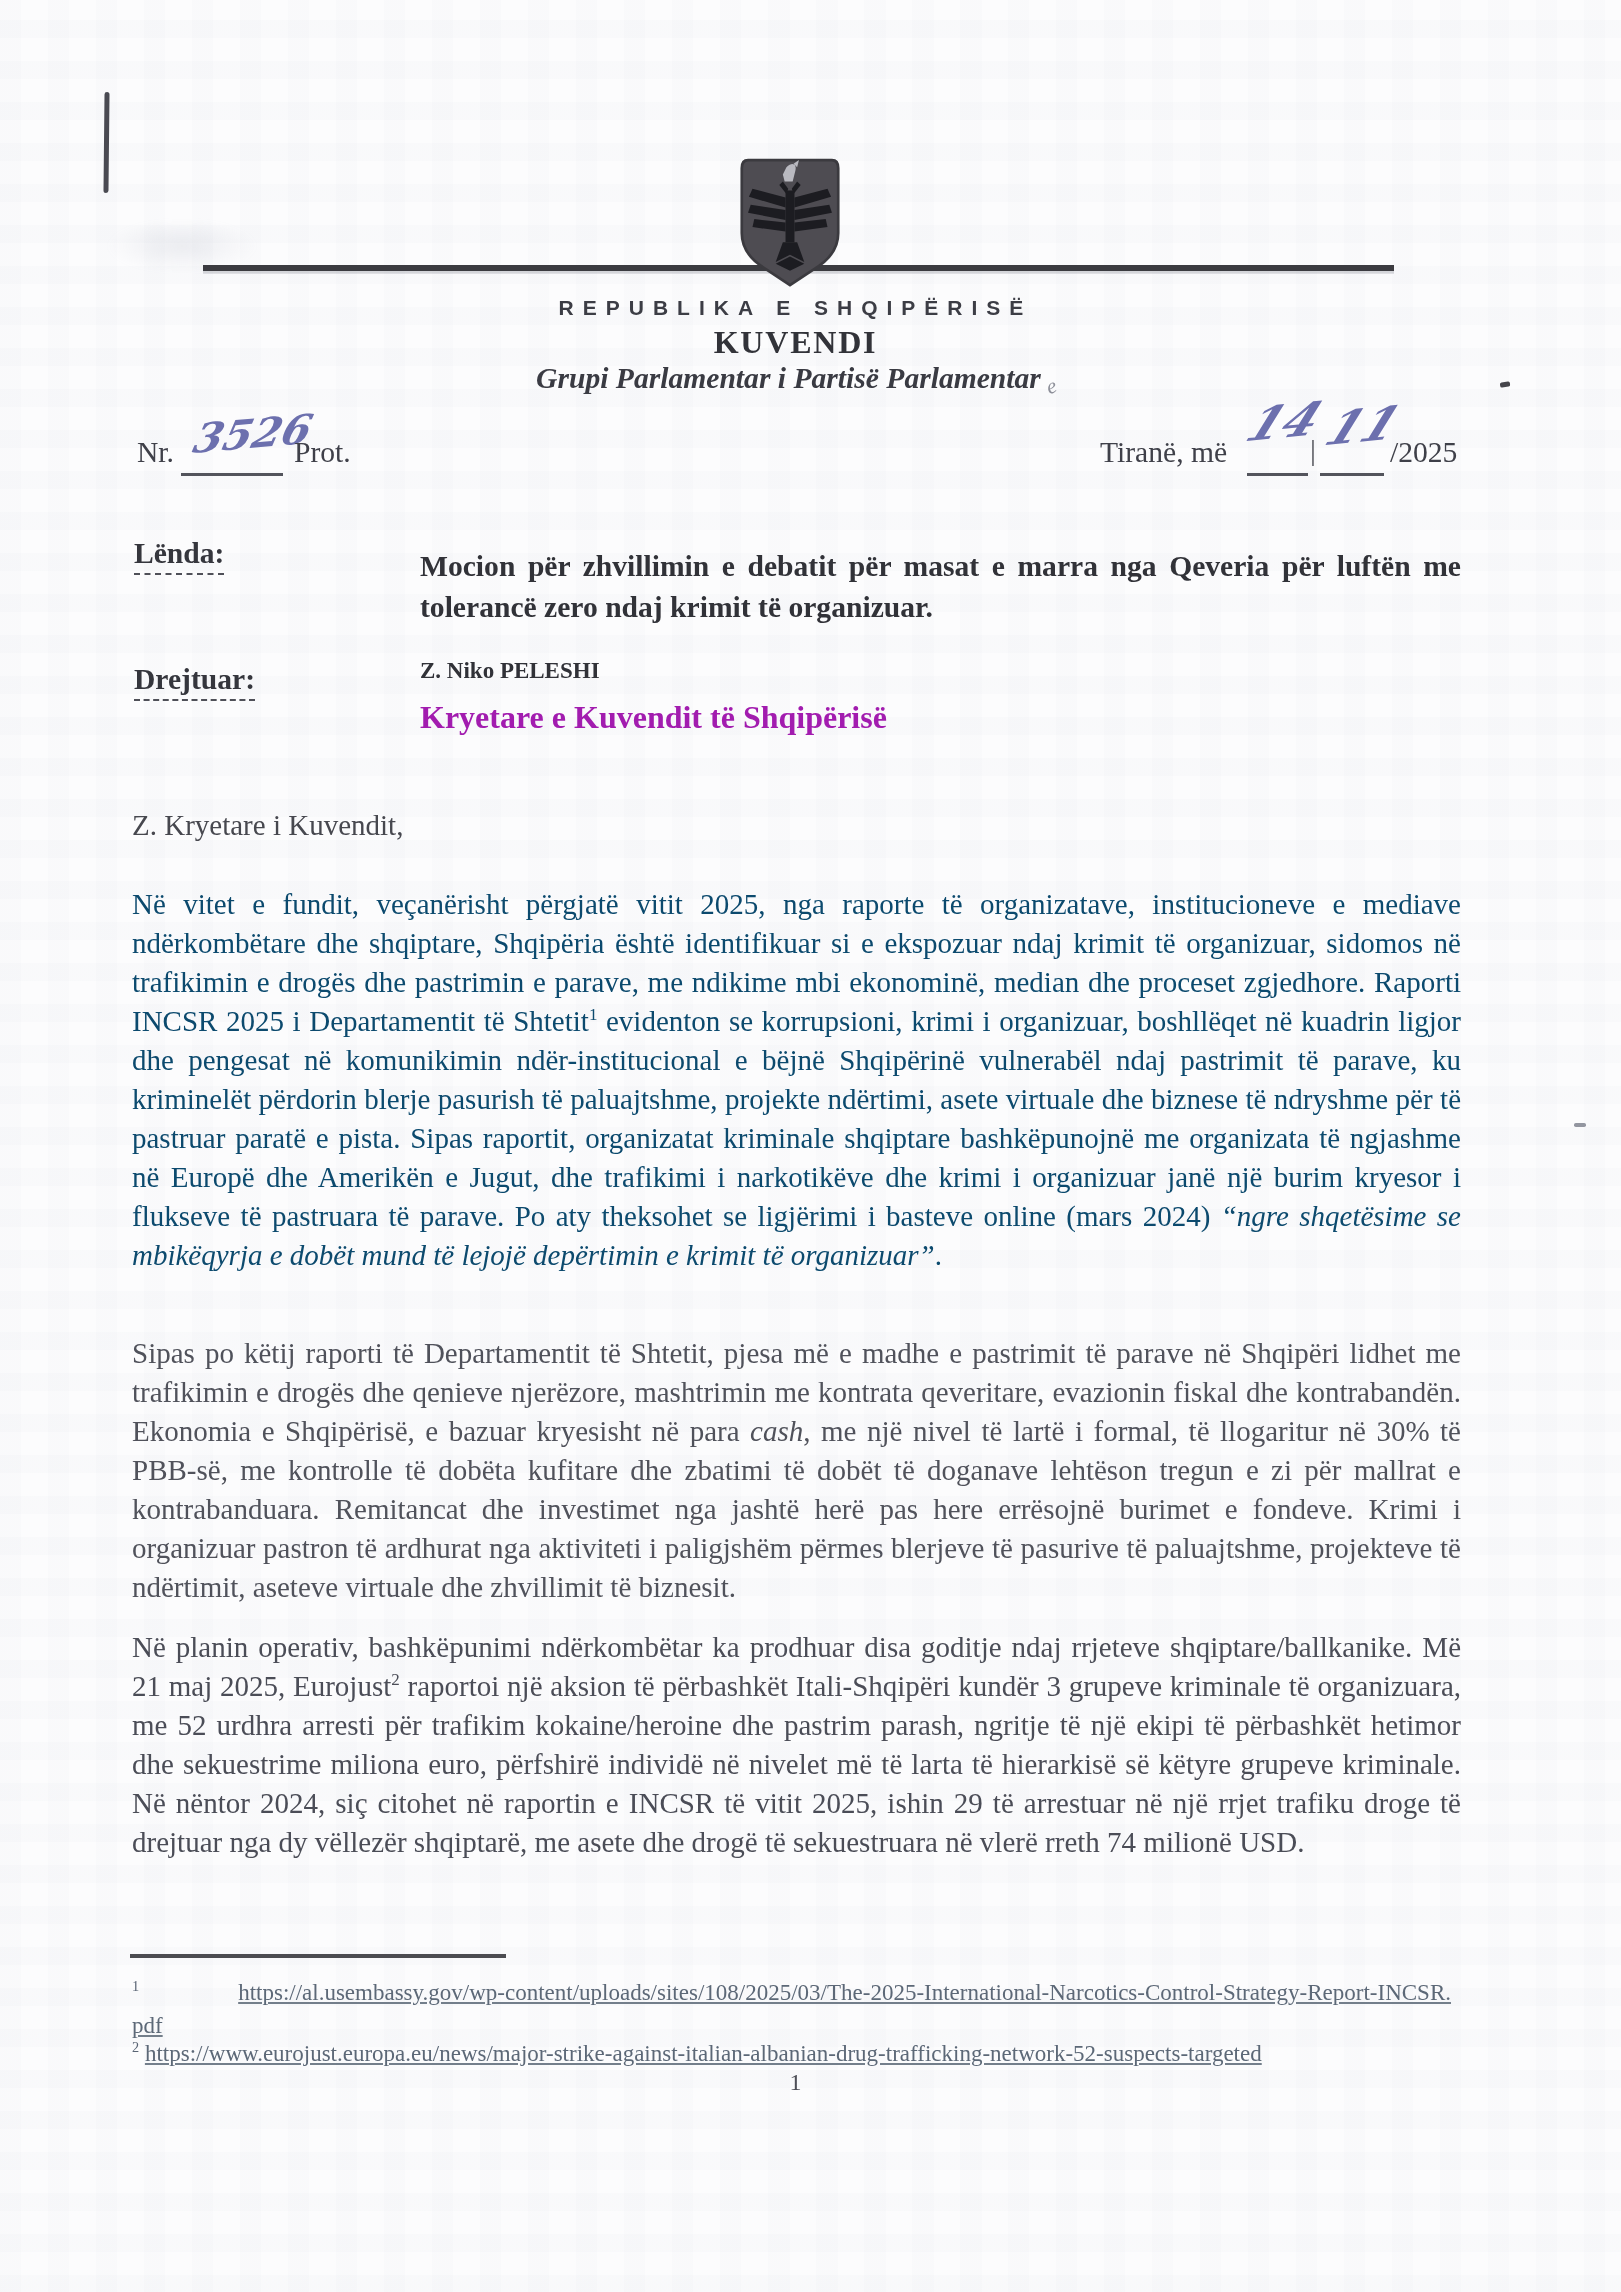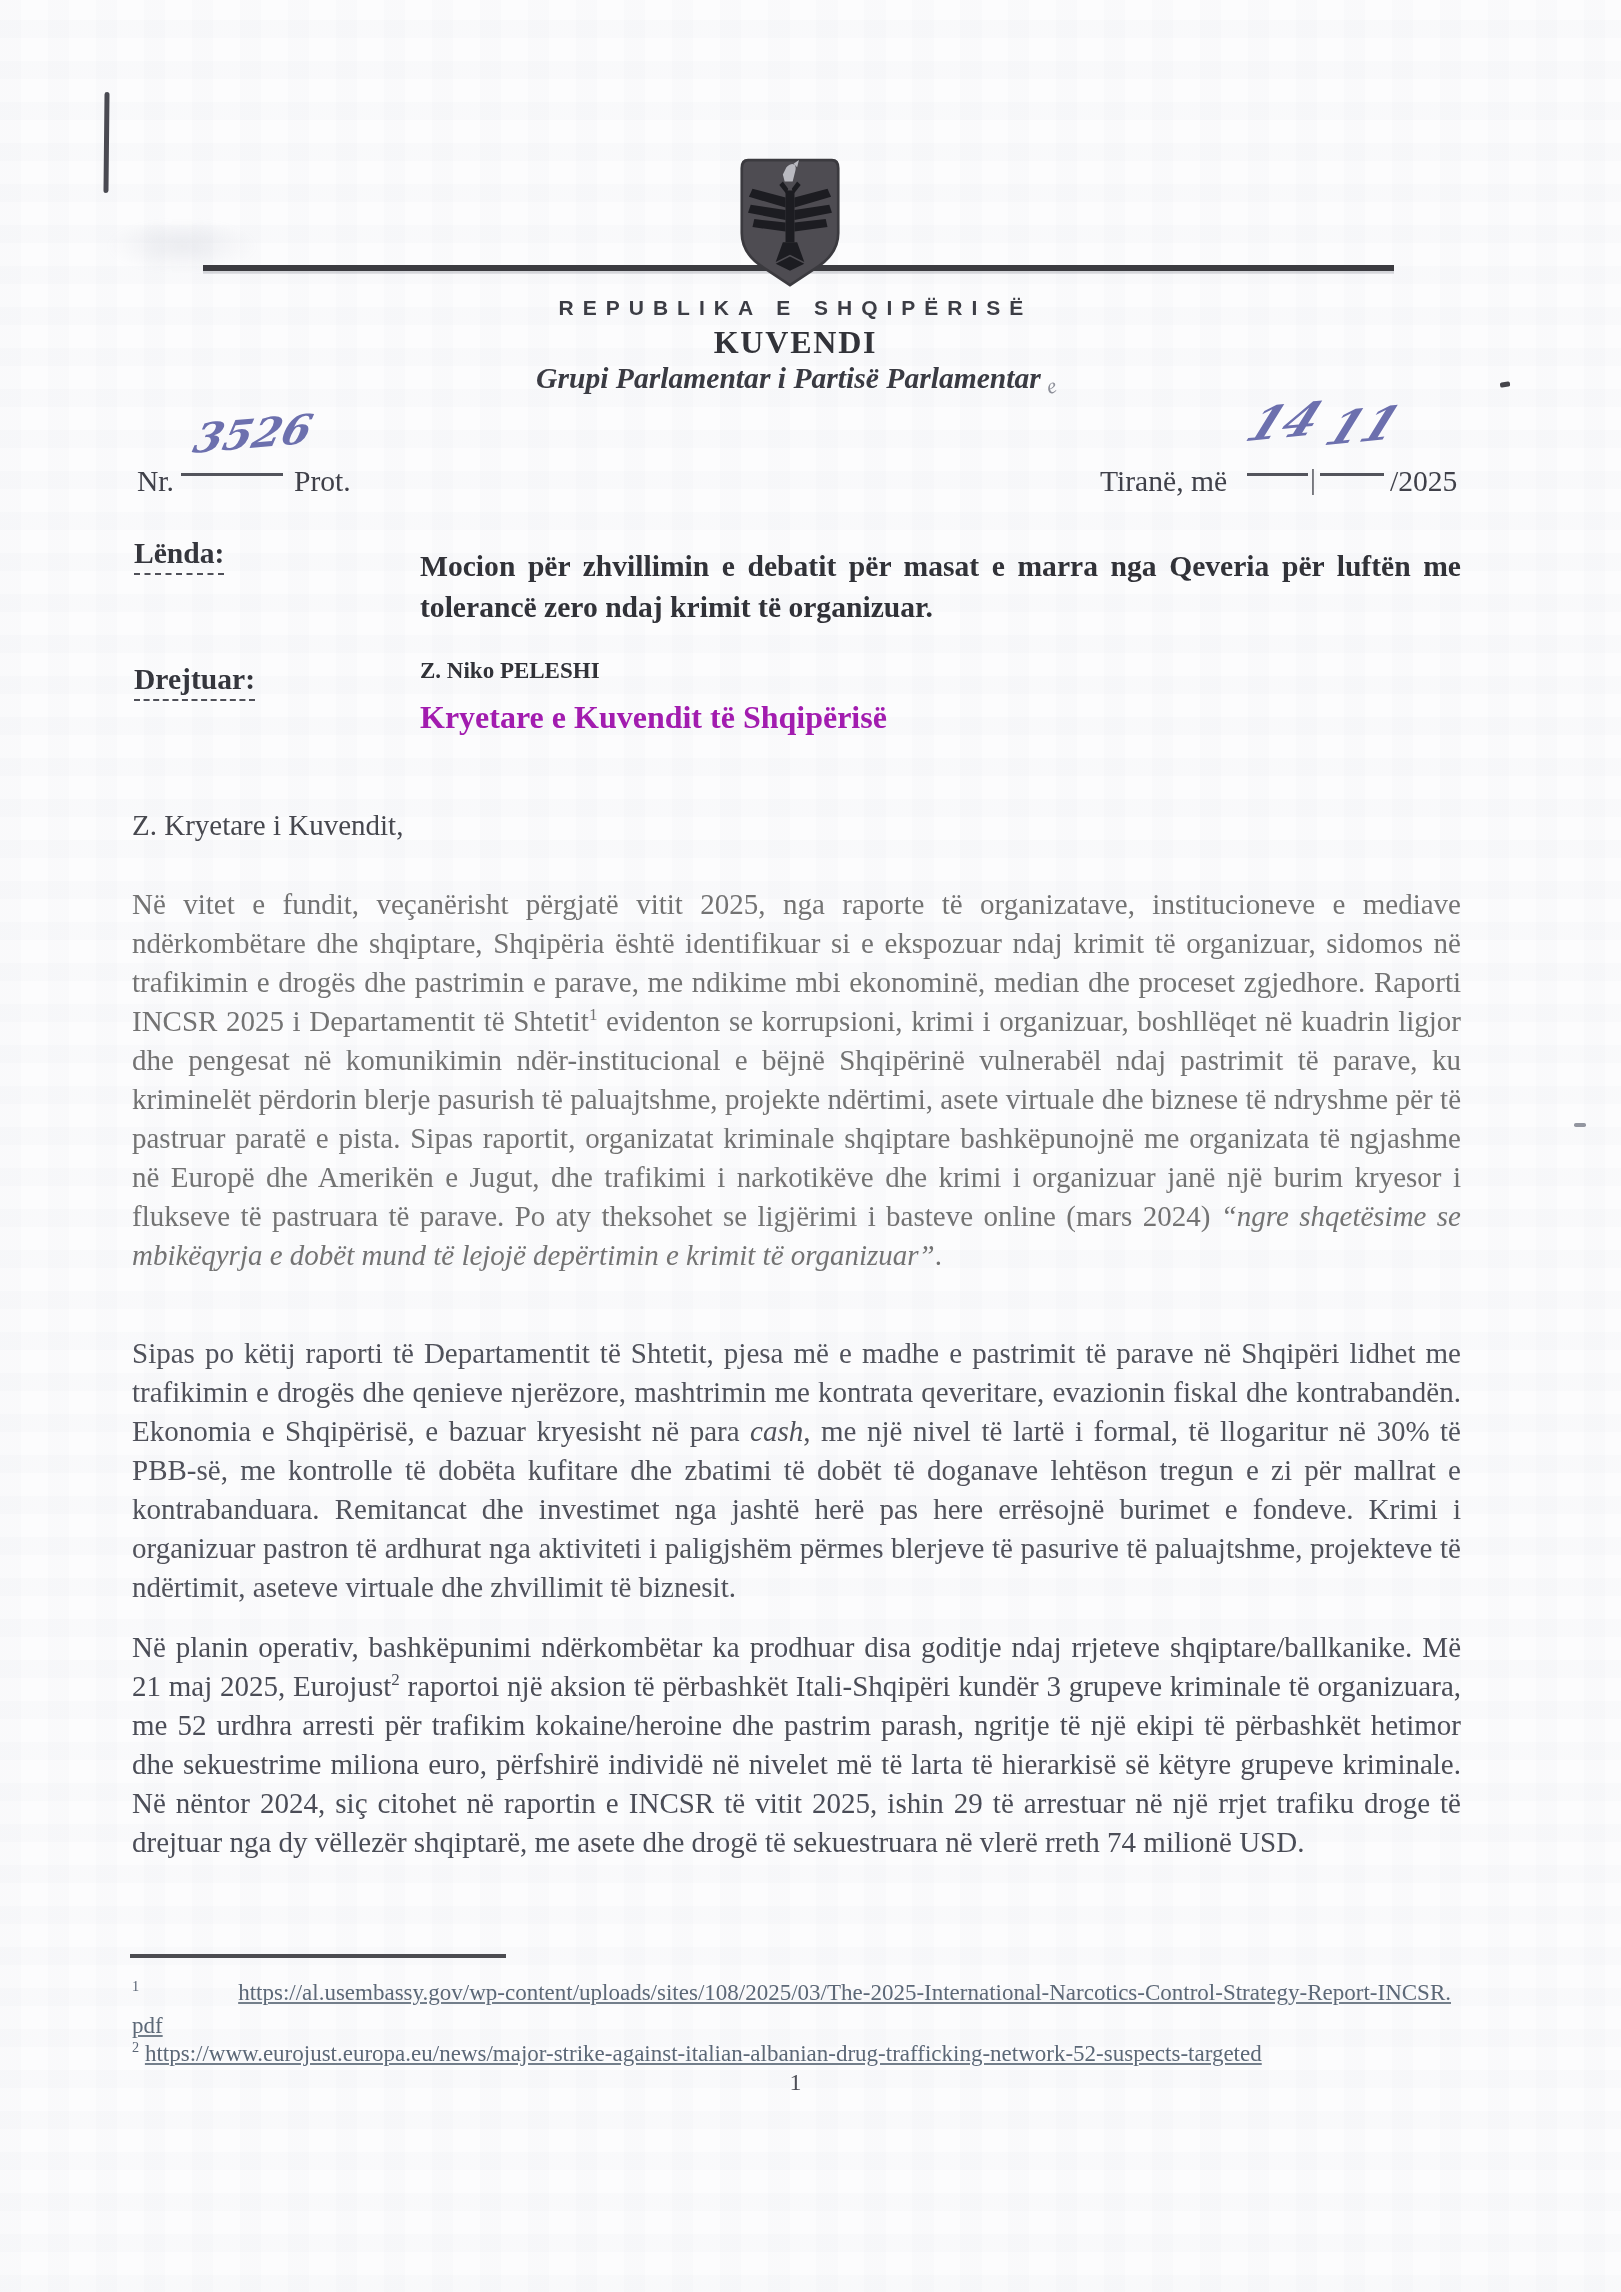--- a/index.html
+++ b/index.html
@@ -24,21 +24,21 @@
   .hrule{left:203px;top:265px;width:1191px;height:6.3px;background:#3b3b40;box-shadow:0 2.7px 0 rgba(120,122,132,.28);}
   
   .emblem{left:740px;top:158px;width:100px;height:131px;}
   
   .center-col{left:133px;width:1325px;text-align:center;}
   .republic{top:296px;font-family:"Liberation Sans",sans-serif;font-weight:bold;font-size:21px;letter-spacing:9px;color:#3c3d45;}
   .kuvendi{top:324px;font-weight:bold;font-size:32px;letter-spacing:1.8px;color:#323339;}
   .grupi{top:362px;font-weight:bold;font-style:italic;font-size:29.6px;color:#3a3b43;}
   .flourish{display:inline-block;font-size:21.5px;color:#8e909a;transform:rotate(-18deg) translateY(5.4px);margin-left:4.5px;font-weight:normal;}
   
-  .lbl{font-size:29.6px;color:#3f4049;margin-top:29px;}
+  .lbl{font-size:29.6px;color:#3f4049;}
   .nr-label{left:137px;top:436px;}
   .nr-underline{left:181px;top:473px;width:102px;height:2.7px;background:#53545c;}
   .prot-label{left:294px;top:436px;}
   .hand{font-family:"DejaVu Serif",serif;font-style:italic;font-weight:bold;color:#6165a8;opacity:.92;}
   .hand-nr{left:196px;top:410px;font-size:41px;transform:skewX(-18deg) rotate(-5deg);}
   .date-label{left:1100px;top:436px;}
   .u-day{left:1247px;top:473px;width:61px;height:2.7px;background:#53545c;}
   .date-sep{left:1310px;top:434px;font-size:29.6px;color:#53545c;}
   .u-month{left:1320px;top:473px;width:64px;height:2.7px;background:#53545c;}
   .year-label{left:1390px;top:436px;}
@@ -47,21 +47,21 @@
   
   .field-label{font-weight:bold;font-size:29.6px;color:#35363d;border-bottom:2.7px dashed #4f5058;padding-bottom:2.7px;}
   .subject-label{left:134px;top:537px;}
   .subject-text{left:420px;top:546px;width:1041px;font-weight:bold;font-size:29.6px;line-height:41px;text-align:justify;color:#313238;}
   .addr-label{left:134px;top:663px;}
   .addr-name{left:420px;top:658px;font-weight:bold;font-size:23px;color:#313238;}
   .addr-title{left:420px;top:699px;font-weight:bold;font-size:32px;color:#a21caf;}
   
   .salutation{left:132px;top:809px;font-size:29px;color:#47484f;}
   .para{left:132px;width:1329px;font-size:29px;line-height:39px;text-align:justify;}
-  .p1{top:885px;color:#737373;}
+  .p1{top:885px;color:#0c4a6e;}
   .p2{top:1334px;color:#50525b;}
   .p3{top:1628px;color:#4b4d57;}
   .para sup{font-size:17px;line-height:0;}
   .it{font-style:italic;}
   
   .fnsep{left:130px;top:1954px;width:376px;height:3.6px;background:#4c4c51;}
   .fn{left:132px;width:1329px;font-size:23px;line-height:33px;word-break:break-all;color:#596474;}
   .fn1{top:1976px;}
   .fn2{top:2037px;}
   .fn sup{font-size:14.3px;line-height:0;color:#596474;}

